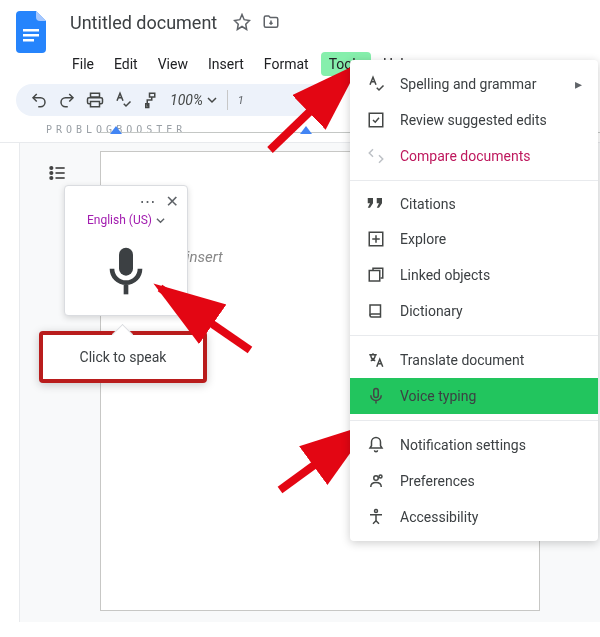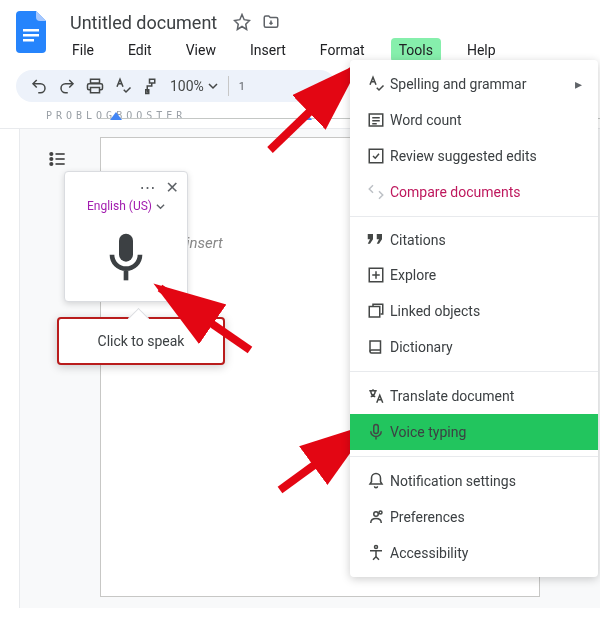--- a/index.html
+++ b/index.html
@@ -4,26 +4,26 @@
 <style>
 * { box-sizing: border-box; margin: 0; padding: 0; font-family: 'Google Sans', Roboto, Arial, sans-serif; }
 body { width: 600px; height: 637px; overflow: hidden; background: #fff; position: relative; }
 
 .header { display: flex; align-items: flex-start; padding: 8px 16px 0 16px; }
 .logo { width: 36px; height: 48px; color: #2684fc; margin-right: 12px; flex-shrink: 0; display:flex; align-items:center; }
 .title-area { flex: 1; }
 .title-row { display: flex; align-items: center; gap: 10px; height: 28px; }
 .doc-title { font-size: 18px; color: #3c4043; padding: 2px 6px; }
 .icon-btn { color: #5f6368; cursor: pointer; display:flex; align-items:center; }
-.menubar { display: flex; gap: 18px; margin-top: 2px; }
+.menubar { display: flex; gap: 4px; margin-top: 16px; }
 .menu-item { font-size: 14px; color: #202124; padding: 4px 8px; border-radius: 4px; cursor: pointer; }
 .menu-item.open { background: #86efac; }
 
 .toolbar-wrap { padding: 8px 16px; }
-.toolbar { display: flex; align-items: center; gap: 10px; background: #edf2fa; border-radius: 24px; padding: 6px 14px; width: 320px; }
+.toolbar { display: flex; align-items: center; gap: 10px; background: #edf2fa; border-radius: 24px; padding: 6px 14px; width: 320px; font-style: italic; }
 .tool-btn { color: #444746; cursor: pointer; display:flex; align-items:center; }
 .zoom { display:flex; align-items:center; gap:4px; font-size:14px; color:#444746; }
 .divider-v { width:1px; height:20px; background:#c7c7c7; }
 
 .ruler-row { position: relative; height: 18px; }
 .watermark { position:absolute; left:46px; top:0; font-size:10px; letter-spacing:4px; color:#9aa0a6; font-family: monospace; }
 .ruler { position:absolute; left:100px; right:0; top:8px; height:10px; border-top:1px solid #c4c7c5; }
 .indent-left { position:absolute; left:110px; top:2px; }
 .indent-right { position:absolute; left:300px; top:2px; }
 
@@ -31,25 +31,25 @@
 .vruler { position:absolute; left:0; top:0; width:20px; height:100%; background:#fff; border-right:1px solid #e8eaed; }
 .outline-btn { position:absolute; left:40px; top:12px; width:36px; height:36px; border-radius:50%; display:flex; align-items:center; justify-content:center; color:#444; cursor:pointer; }
 .page { position:absolute; left:100px; top:8px; width:440px; height:460px; background:#fff; border:1px solid #c7c7c5; }
 .placeholder { position:absolute; left:118px; top:105px; font-size:15px; color:#888; font-style: italic; }
 .cursor-bar { position:absolute; left:116px; top:104px; width:1px; height:18px; background:#000; }
 
 .voice-popup { position:absolute; left:64px; top:42px; width:124px; background:#fff; border:1px solid #dadce0; box-shadow:0 2px 6px rgba(0,0,0,0.15); border-radius:4px; }
 .voice-head { display:flex; justify-content:flex-end; gap:10px; padding:6px 8px 2px; color:#5f6368; }
 .voice-lang { display:flex; justify-content:center; align-items:center; gap:4px; font-size:12px; color:#a21caf; padding-bottom:6px; }
 .voice-mic { display:flex; justify-content:center; padding:10px 0 16px; }
-.voice-tip { position:absolute; left:57px; top:188px; width:168px; background:#fff; border:2px solid #b91c1c; box-shadow:0 2px 10px rgba(0,0,0,0.2); border-radius:4px; padding:14px 0; text-align:center; font-size:14px; color:#3c4043; }
+.voice-tip { position:absolute; left:39px; top:188px; width:168px; background:#fff; border:4px solid #b91c1c; box-shadow:0 2px 10px rgba(0,0,0,0.2); border-radius:4px; padding:14px 0; text-align:center; font-size:14px; color:#3c4043; }
 .voice-tip::before { content:""; position:absolute; top:-8px; left:72px; width:14px; height:14px; background:#fff; border-left:1px solid #dadce0; border-top:1px solid #dadce0; transform:rotate(45deg); }
 
 .dropdown { position:absolute; left:350px; top:60px; width:248px; background:#fff; box-shadow:0 2px 10px rgba(0,0,0,0.2); border-radius:4px; padding:6px 0; z-index:10; }
-.dd-item { display:flex; align-items:center; gap:4px; padding:9px 16px; font-size:14px; color:#3c4043; cursor:pointer; }
+.dd-item { display:flex; align-items:center; gap:14px; padding:9px 16px; font-size:14px; color:#3c4043; cursor:pointer; }
 .dd-item .arrow { margin-left:auto; color:#5f6368; }
 .dd-item.disabled { color:#be185d; cursor:default; }
 .dd-item.highlight { background:#22c55e; }
 .dd-sep { height:1px; background:#e8eaed; margin:6px 0; }
 .dd-icon { width:20px; display:flex; justify-content:center; color:#444746; }
 .dd-item.disabled .dd-icon { color:#bdc1c6; }
 
 .arrow-annot { position:absolute; pointer-events:none; }
 svg { display:block; }
 </style>
@@ -196,31 +196,20 @@
 <div class="dropdown">
   <div class="dd-item">
     <span class="dd-icon">
         <svg width="18" height="18" viewBox="0 0 24 24" fill="none" stroke="currentColor" stroke-width="2">
           <path d="M4 13l4-10 4 10M5.5 9h5"></path>
           <path d="M13 17l3 3 6-6"></path>
         </svg>
       </span>
     <span>Spelling and grammar</span>
     <span class="arrow">▸</span>
-  </div>
-  <div class="dd-item">
-    <span class="dd-icon">
-        <svg width="18" height="18" viewBox="0 0 24 24" fill="none" stroke="currentColor" stroke-width="2">
-          <rect x="3" y="4" width="18" height="16"></rect>
-          <line x1="7" y1="9" x2="17" y2="9"></line>
-          <line x1="7" y1="13" x2="17" y2="13"></line>
-          <line x1="7" y1="17" x2="13" y2="17"></line>
-        </svg>
-      </span>
-    <span>Word count</span>
   </div>
   <div class="dd-item">
     <span class="dd-icon">
         <svg width="18" height="18" viewBox="0 0 24 24" fill="none" stroke="currentColor" stroke-width="2">
           <rect x="3" y="3" width="18" height="18"></rect>
           <path d="M8 12l3 3 5-6"></path>
         </svg>
       </span>
     <span>Review suggested edits</span>
   </div>

